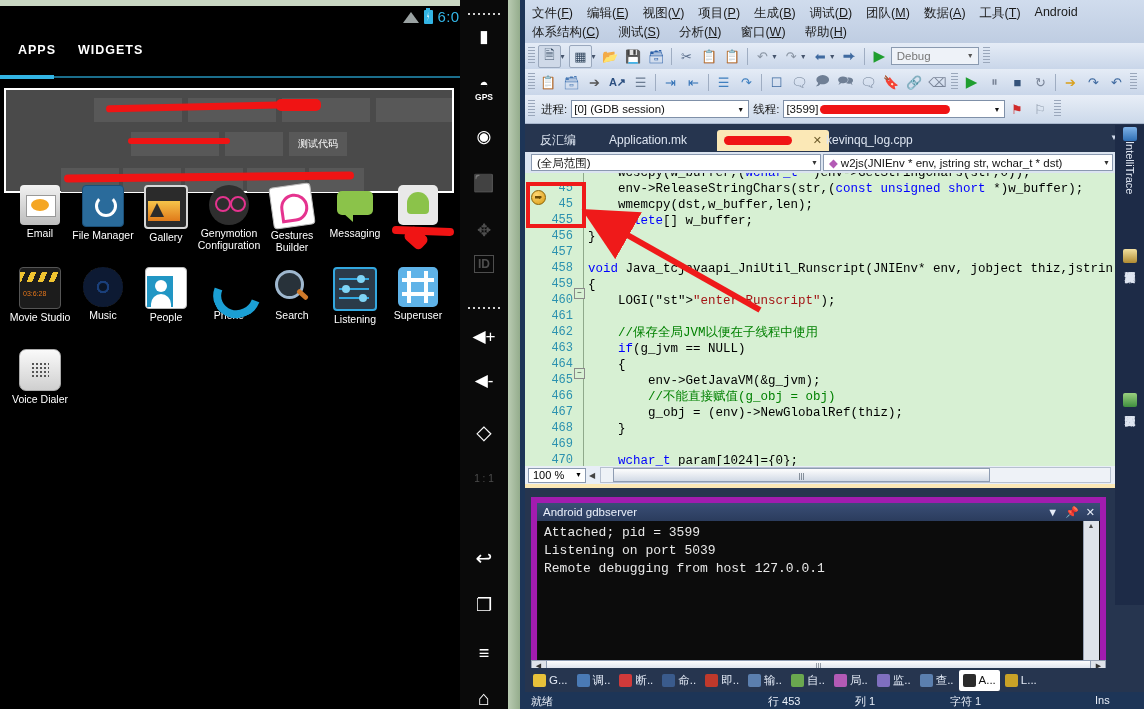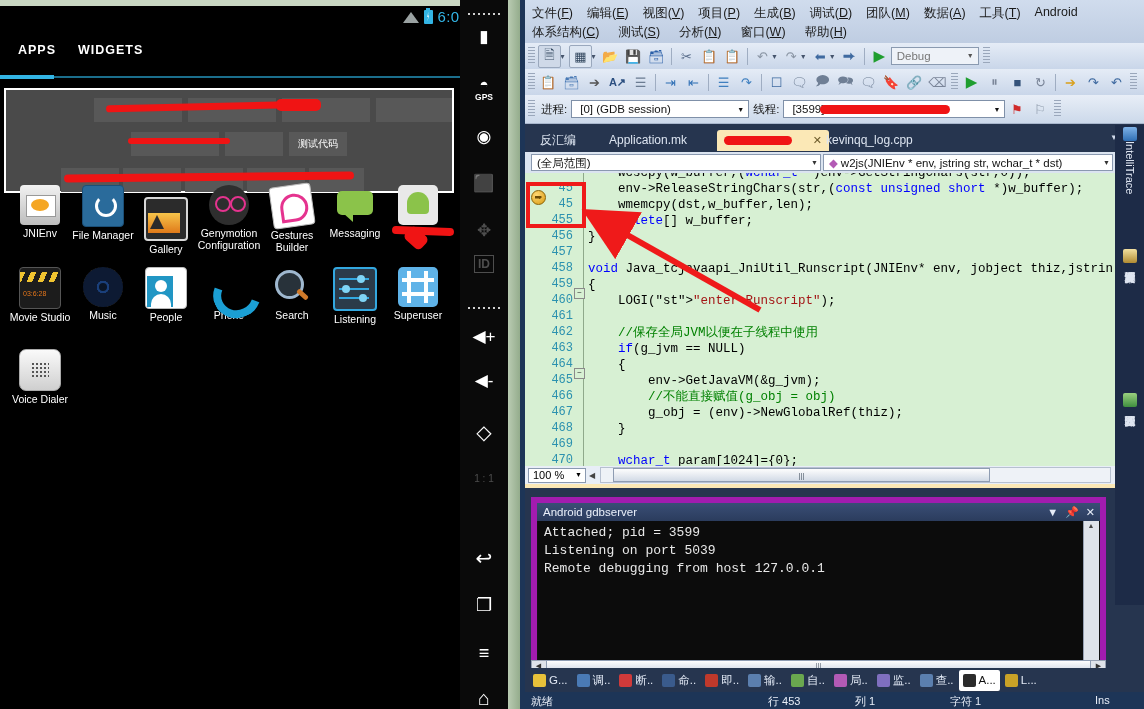--- a/index.html
+++ b/index.html
@@ -138,21 +138,21 @@
   .tb-caret{font-size:7px;color:#45546c;margin-left:-3px;margin-right:2px;}
   .tb-combo{
     height:18px;width:88px;background:#eef2f8;border:1px solid #8a9ab0;
     font-size:11.5px;color:#777;padding-left:5px;line-height:18px;
     display:flex;justify-content:space-between;align-items:center;box-sizing:border-box;
   }
   .tb-combo .cc{font-size:7px;color:#555;padding-right:4px;}
   .tb-label{font-size:11.5px;color:#1a1a1a;margin:0 4px 0 4px;white-space:nowrap;}
   .tb-combo-wide{
     height:18px;background:#fff;border:1px solid #7f90a8;
-    font-size:11.5px;color:#111;padding-left:8px;line-height:17px;
+    font-size:11.5px;color:#111;padding-left:2px;line-height:17px;
     display:flex;justify-content:space-between;align-items:center;box-sizing:border-box;
     position:relative;overflow:hidden;
   }
 
   
   .vs-tabbar{
     position:absolute;left:0;top:128px;width:619px;height:24px;background:#26354f;
   }
   .vs-tab{
     position:absolute;top:2px;height:21px;line-height:21px;font-size:12px;
@@ -345,31 +345,31 @@
       <div class="redline" style="left:58px;top:83px;width:290px;height:8px;transform:rotate(-0.6deg);"></div>
     </div>
 
     <div id="app-grid">
 
       <div class="app-cell" style="left:8px;top:0;">
         <div class="app-ic" style="background:linear-gradient(#f2f2f2,#bdbdbd);">
           <div style="position:absolute;left:6px;top:10px;width:28px;height:20px;background:#fff;border:1px solid #999;"></div>
           <div style="position:absolute;left:11px;top:14px;width:18px;height:12px;background:#f5a623;border-radius:50%;"></div>
         </div>
-        <div class="app-lbl">JNIEnv</div>
+        <div class="app-lbl">Email</div>
       </div>
 
       <div class="app-cell" style="left:71px;top:0;">
         <div class="app-ic" style="background:#2a6b9b;border:1px solid #1b4f77;">
           <div style="position:absolute;left:12px;top:9px;width:16px;height:16px;border:3px solid #fff;border-radius:50%;border-top-color:transparent;"></div>
         </div>
         <div class="app-lbl">File Manager</div>
       </div>
 
-      <div class="app-cell" style="left:134px;top:12px;">
+      <div class="app-cell" style="left:134px;top:0;">
         <div class="app-ic" style="background:#2b2b2b;border:2px solid #d8d8d8;">
           <div style="position:absolute;left:2px;top:14px;width:32px;height:20px;background:linear-gradient(#f6c44a,#e07a1a);"></div>
           <div style="position:absolute;left:4px;top:16px;width:14px;height:14px;background:#2b2b2b;clip-path:polygon(0 100%,50% 0,100% 100%);"></div>
         </div>
         <div class="app-lbl">Gallery</div>
       </div>
 
       <div class="app-cell" style="left:197px;top:0;">
         <div class="app-ic" style="background:#2e2e2e;border-radius:50%;">
           <div style="position:absolute;left:6px;top:11px;width:12px;height:12px;border:2px solid #e5338f;border-radius:50%;"></div>

